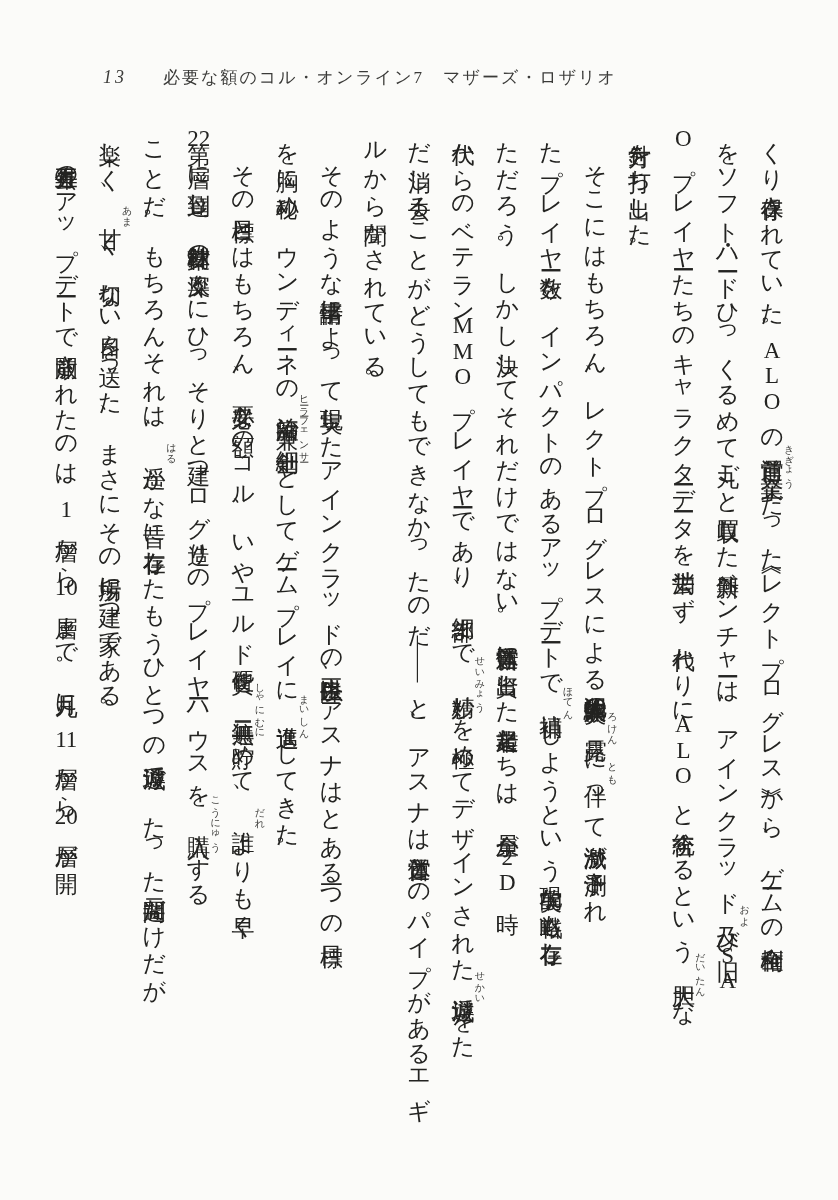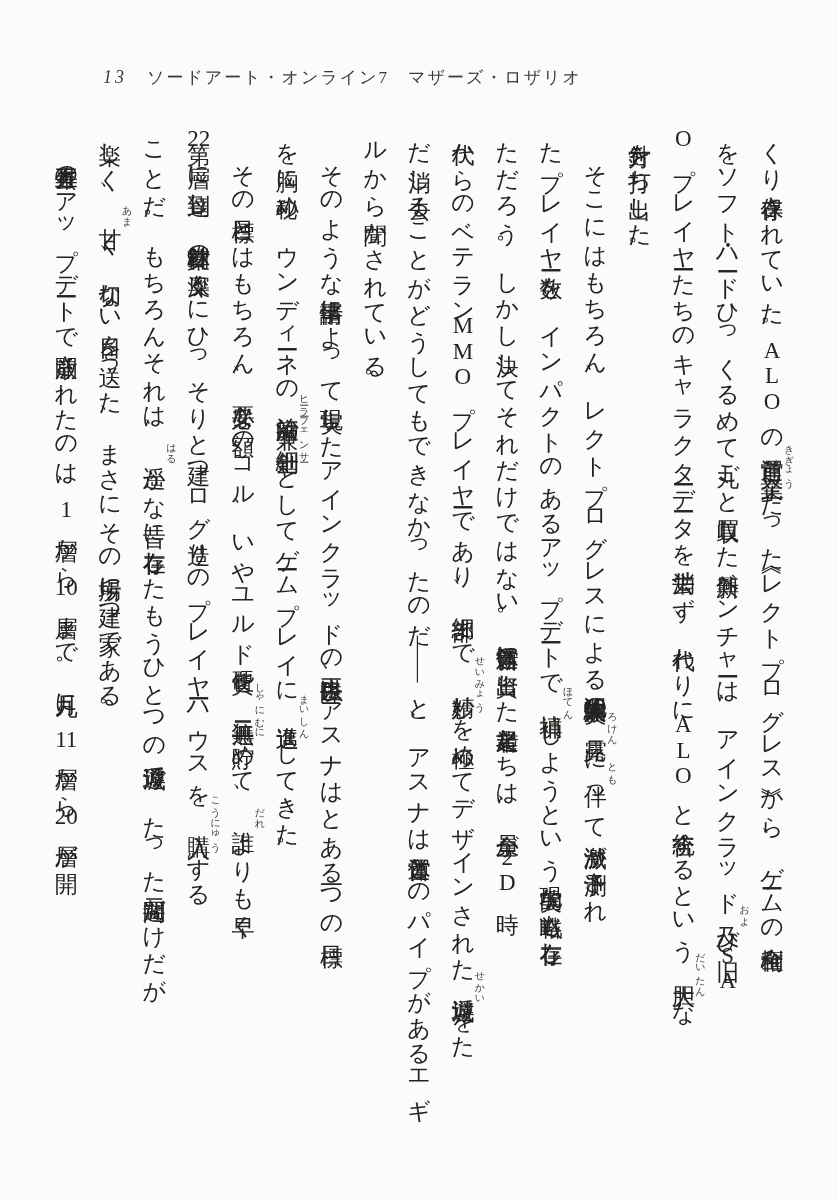--- a/index.html
+++ b/index.html
@@ -25,21 +25,21 @@
     top: 66px;
     left: 103px;
     font-size: 17px;
     color: #3a3a38;
     letter-spacing: 2px;
     white-space: nowrap;
   }
   .running-header .pagenum {
     font-style: italic;
     font-size: 18px;
-    margin-right: 20px;
+    margin-right: 36px;
     letter-spacing: 3px;
   }
   
   .text-block {
     position: absolute;
     top: 126px;
     right: 44px;
     height: 1014px;
     writing-mode: vertical-rl;
     -webkit-writing-mode: vertical-rl;
@@ -75,21 +75,21 @@
     letter-spacing: 0;
     color: #3c3c3a;
   }
 </style>
 </head>
 <body>
 
 <div class="page" style="background: rgb(251, 251, 249);">
 
   <header class="running-header">
-    <span class="pagenum">13</span><span>ソードアート・オンライン7　マザーズ・ロザリオ</span>
+    <span class="pagenum">13</span><span>必要な額のコル・オンライン7　マザーズ・ロザリオ</span>
   </header>
 
   <main class="text-block" id="text-block" style="color: rgb(35, 35, 33);">
       <p class="line"><span>くり保存されていた。</span><span class="up">ALO</span><span>の前運営</span><ruby>企業<rt>きぎょう</rt></ruby><span>だった《レクトプログレス》から、ゲームの全権利</span></p>
       <p class="line"><span>をソフト・ハードひっくるめて丸ごと買収した新興ベンチャーは、アインクラッド</span><ruby>及<rt>およ</rt></ruby><span>び旧</span><span class="up">SA</span></p>
       <p class="line"><span class="up">O</span><span>プレイヤーたちのキャラクターデータを消去せず、代わりに</span><span class="up">ALO</span><span>と統合するという</span><ruby>大胆<rt>だいたん</rt></ruby><span>な</span></p>
       <p class="line"><span>方針を打ち出した。</span></p>
       <p class="line indent"><span>そこにはもちろん、レクトプログレスによる犯罪的人体実験の</span><ruby>露見<rt>ろけん</rt></ruby><span>に</span><ruby>伴<rt>とも</rt></ruby><span>って激減が予測され</span></p>
       <p class="line"><span>たプレイヤー数を、インパクトのあるアップデートで</span><ruby>補填<rt>ほてん</rt></ruby><span>しようという現実的な戦略も存在し</span></p>
       <p class="line"><span>ただろう。しかし決してそれだけではない。新運営体に出資した起業者たちは、全員が</span><span class="up">2D</span><span>時</span></p>

